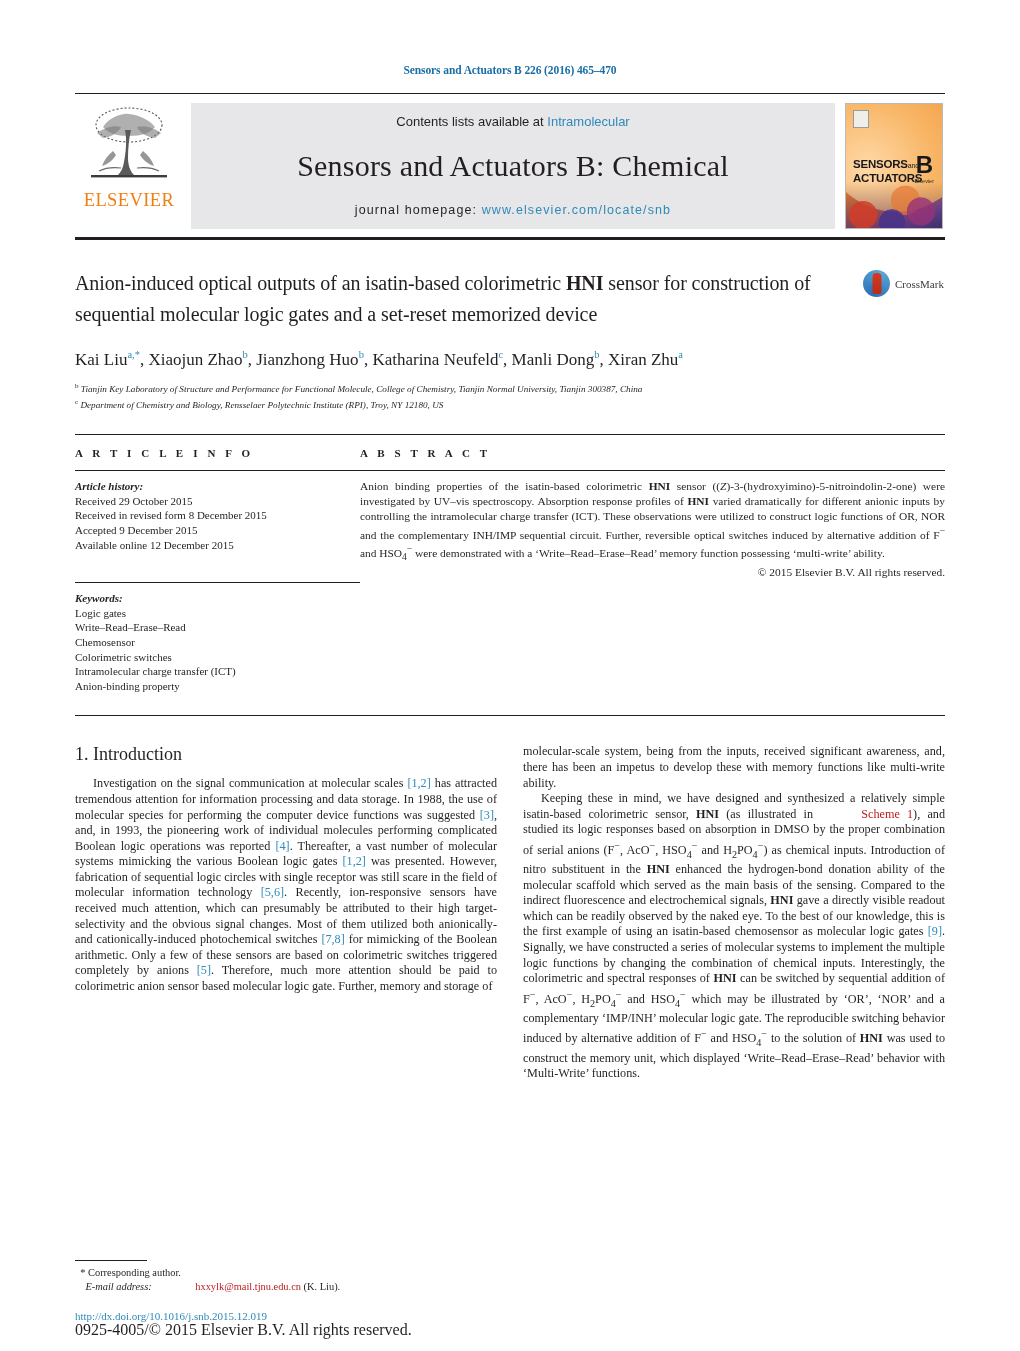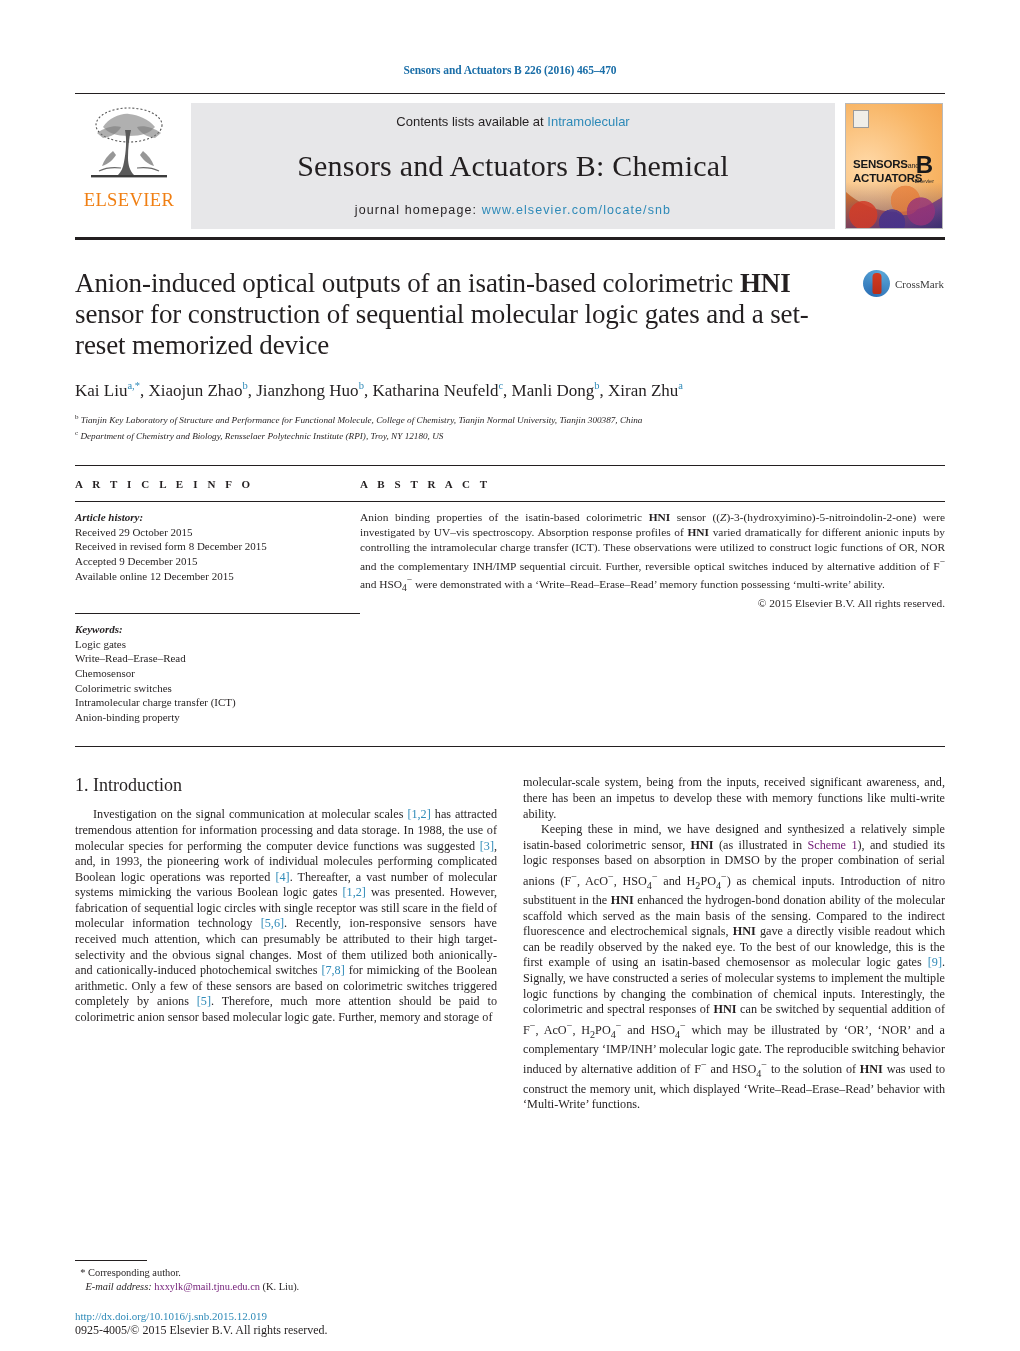--- a/index.html
+++ b/index.html
@@ -178,21 +178,21 @@
 
   
   .title-row {
     display: flex;
     align-items: flex-start;
     margin-top: 28px;
   }
   .title-col { flex: 1 1 auto; padding-right: 14px; }
   h1.paper-title {
     font-family: "Liberation Serif", serif;
-    font-size: 27px;
+    font-size: 20px;
     font-weight: normal;
     line-height: 31px;
     margin: 0;
     color: #231f20;
     letter-spacing: -0.1px;
   }
   h1.paper-title b { font-weight: bold; }
   .crossmark {
     flex: 0 0 auto;
     width: 82px;
@@ -319,21 +319,21 @@
     font-size: 12.2px;
     line-height: 15.6px;
     text-align: justify;
     margin: 0;
     text-indent: 18px;
     color: #231f20;
     hyphens: manual;
   }
   p.body-p + p.body-p { margin-top: 0; }
   .ref { color: #2e8ab8; }
-  .lnk { color: #701a75; }
+  .lnk { color: #b91c1c; margin-left: 41px; }
   b.chem { font-weight: bold; }
 
   
   .foot {
     position: absolute;
     left: 75px;
     bottom: 58px;
     width: 430px;
   }
   .foot-rule {
@@ -355,21 +355,21 @@
     width: 430px;
   }
   .doi {
     font-family: "Liberation Serif", serif;
     font-size: 11px;
     color: #2e8ab8;
     line-height: 14px;
   }
   .issn {
     font-family: "Liberation Serif", serif;
-    font-size: 12px;
+    font-size: 16px;
     color: #231f20;
     line-height: 14px;
   }
 </style>
 </head>
 <body>
 
 <div class="page">
 
   <div class="running-head">Sensors and Actuators B 226 (2016) 465–470</div>

